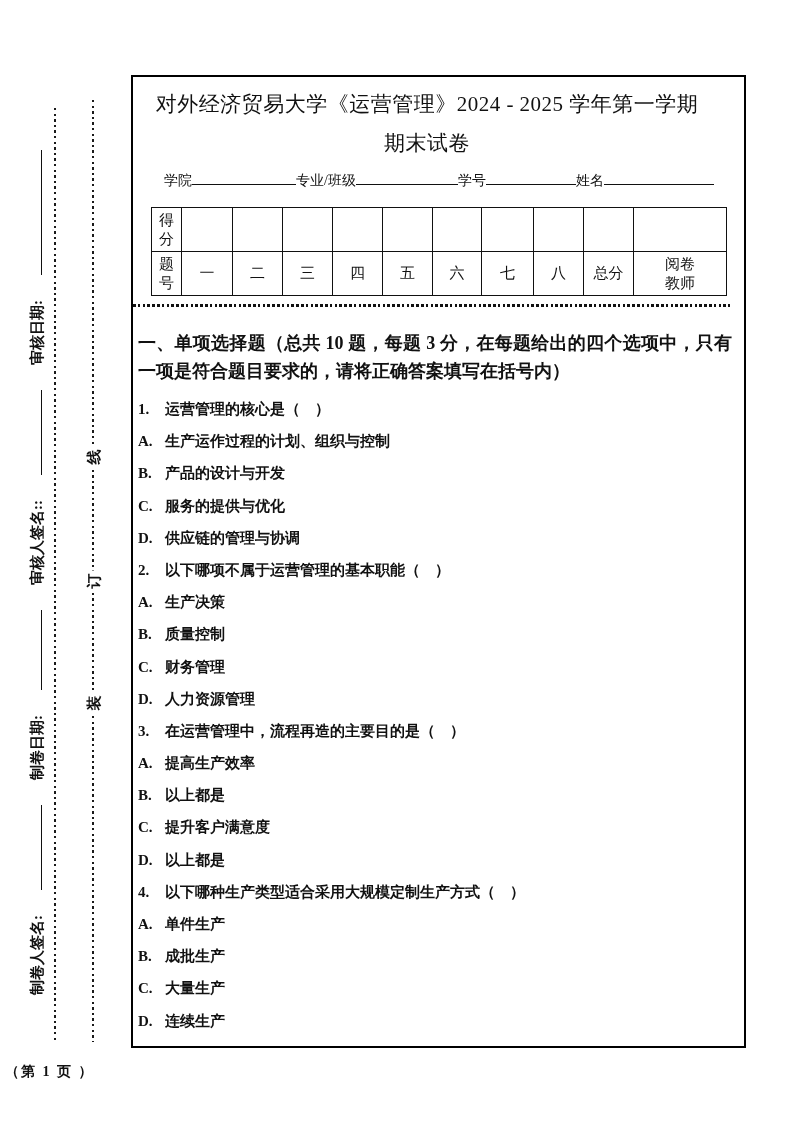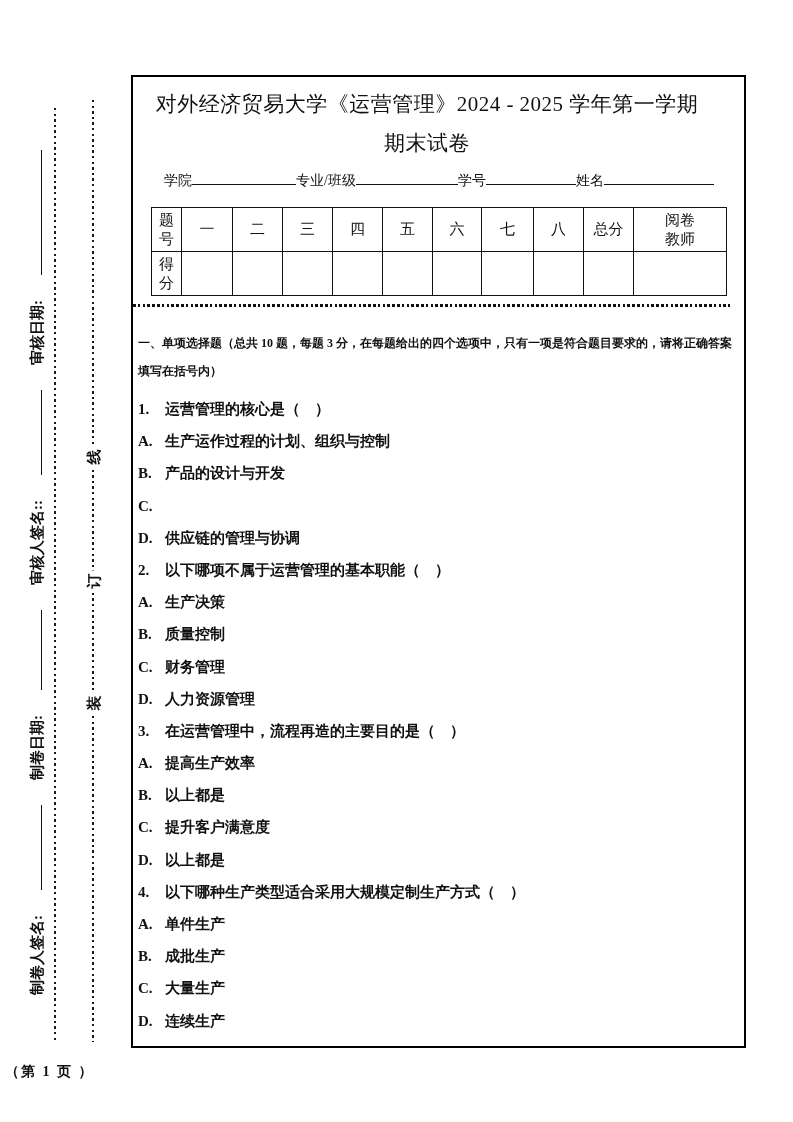--- a/index.html
+++ b/index.html
@@ -108,21 +108,21 @@
   .hdots{
     margin-top:8px;
     margin-left:-5px;
     width:597px;
     height:3px;
     background:repeating-linear-gradient(to right,#111 0 2.6px,transparent 2.6px 4.8px);
   }
 
   .section-heading{
     margin:22px 0 12px 0;
-    font-size:12px;
+    font-size:18px;
     font-weight:bold;
     line-height:28px;
     text-align:justify;
   }
   .questions{margin-top:14px;}
   .q-line{
     display:flex;
     align-items:flex-start;
     height:32.2px;
     font-size:15px;
@@ -181,45 +181,45 @@
           <col style="width:50px">
           <col style="width:50px">
           <col style="width:49px">
           <col style="width:52px">
           <col style="width:50px">
           <col style="width:50px">
           <col style="width:93px">
       </colgroup>
       <tbody>
           <tr>
+        <td><span class="w1">得分</span></td>
+        <td></td>
+        <td></td>
+        <td></td>
+        <td></td>
+        <td></td>
+        <td></td>
+        <td></td>
+        <td></td>
+        <td></td>
+        <td></td>
+      </tr>
+      <tr>
         <td><span class="w1">题号</span></td>
         <td>一</td>
         <td>二</td>
         <td>三</td>
         <td>四</td>
         <td>五</td>
         <td>六</td>
         <td>七</td>
         <td>八</td>
         <td>总分</td>
         <td><span class="w2">阅卷教师</span></td>
       </tr>
-      <tr>
-        <td><span class="w1">得分</span></td>
-        <td></td>
-        <td></td>
-        <td></td>
-        <td></td>
-        <td></td>
-        <td></td>
-        <td></td>
-        <td></td>
-        <td></td>
-        <td></td>
-      </tr>
     </tbody>
       </table>
 
     <div class="hdots"></div>
 
     <p class="section-heading">一、单项选择题（总共 10 题，每题 3 分，在每题给出的四个选项中，只有一项是符合题目要求的，请将正确答案填写在括号内）</p>
 
     <div class="questions">
       <div class="q-line">
           <span class="q-num">1.</span>
@@ -228,20 +228,21 @@
       <div class="q-line">
           <span class="q-num">A.</span>
           <span class="q-text">生产运作过程的计划、组织与控制</span>
         </div>
       <div class="q-line">
           <span class="q-num">B.</span>
           <span class="q-text">产品的设计与开发</span>
         </div>
       <div class="q-line">
           <span class="q-num">C.</span>
+          <span class="q-text">服务的提供与优化</span>
         </div>
       <div class="q-line">
           <span class="q-num">D.</span>
           <span class="q-text">供应链的管理与协调</span>
         </div>
 
       <div class="q-line">
           <span class="q-num">2.</span>
           <span class="q-text">以下哪项不属于运营管理的基本职能（　）</span>
         </div>

